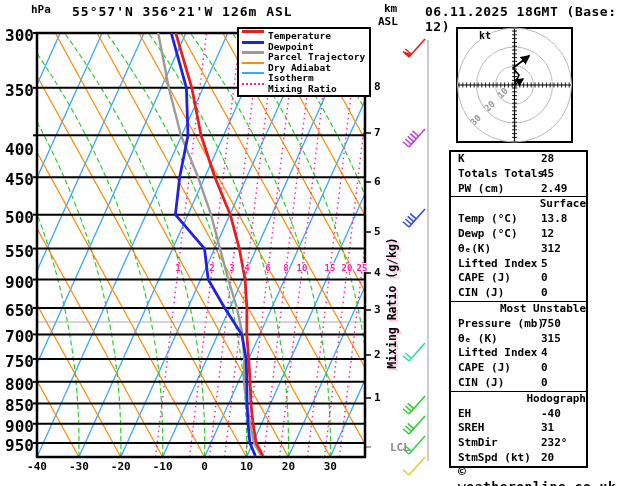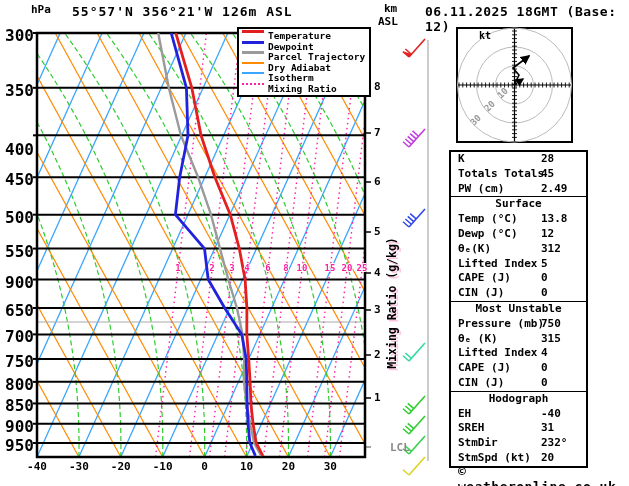--- a/index.html
+++ b/index.html
@@ -13,21 +13,21 @@
   svg{position:absolute;left:0;top:0;}
   #legend{left:237px;top:27px;width:127px;border:2px solid #000;background:#fff;
           padding:1px 0 1px 3px;z-index:5;}
   .lrow{display:flex;align-items:flex-start;height:10.6px;}
   .lline{width:22px;height:0;margin-right:4px;flex:0 0 22px;}
   .llab{font-size:9.5px;font-weight:bold;white-space:nowrap;}
   #datatable{left:449px;top:150px;width:135px;border:2px solid #000;background:#fff;
              font-size:11px;font-weight:bold;}
   .tsec{border-top:1.5px solid #000;}
   .tsec:first-child{border-top:none;}
-  .ttitle{text-align:center;height:14.8px;line-height:14.8px;}
+  .ttitle{text-align:right;height:14.8px;line-height:14.8px;}
   .trow{position:relative;height:14.8px;line-height:14.8px;padding-left:7px;}
   .tval{position:absolute;left:90px;top:0;}
   .plabel{width:32px;text-align:right;font-size:16px;font-weight:bold;}
   .xlabel{width:40px;text-align:center;font-size:11px;font-weight:bold;top:460px;}
   .kmlabel{font-size:11px;font-weight:bold;}
   .mrlabel{font-size:9px;font-weight:bold;color:#ff1fa3;
            text-shadow:1px 0 0 #fff,-1px 0 0 #fff,0 1px 0 #fff,0 -1px 0 #fff;}
   #mixlabel{left:288px;top:296px;width:208px;text-align:center;font-size:11.5px;font-weight:bold;
             transform:rotate(-90deg);transform-origin:center;
             text-shadow:-2px 2px 0 rgba(255,150,200,0.55);}

